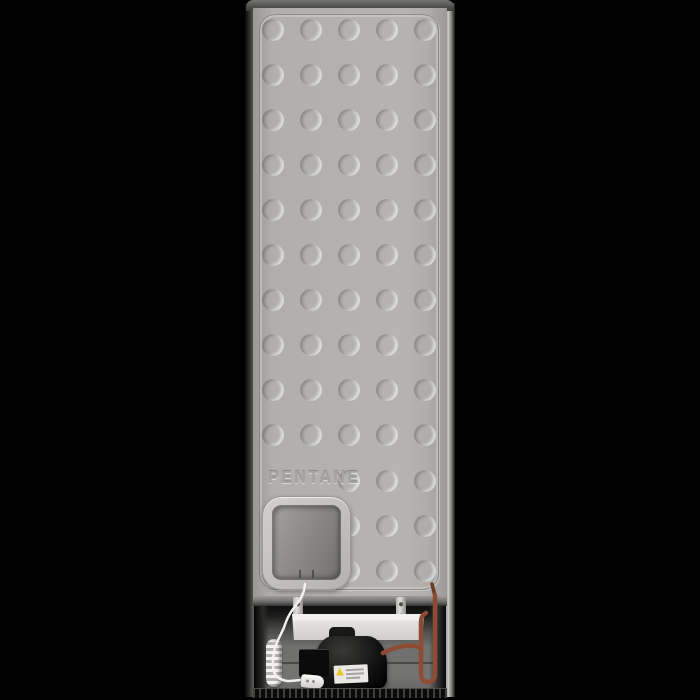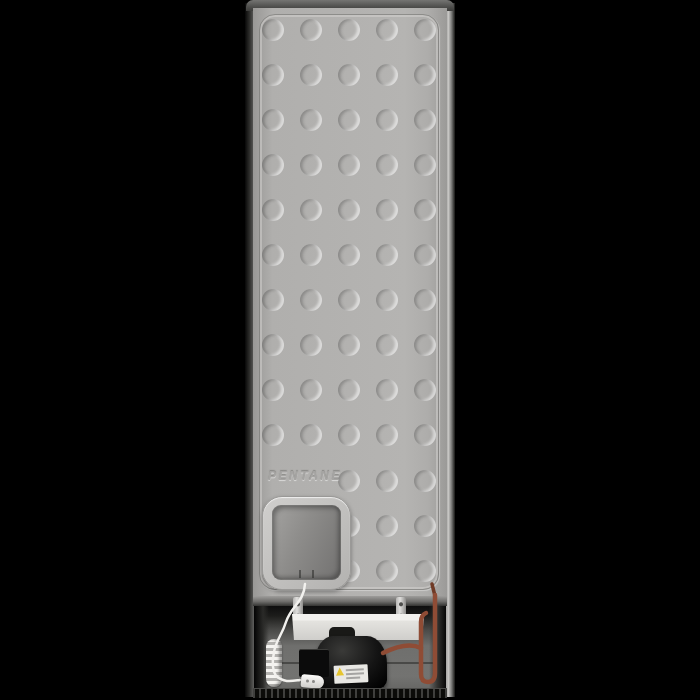--- a/index.html
+++ b/index.html
@@ -22,22 +22,22 @@
     border:1px solid rgba(122,121,119,.65);
     box-shadow:inset 0 0 0 2px rgba(213,212,209,.5), 1px 1px 1px rgba(255,255,255,.35);}
   .panel-lip{left:8px;top:596px;width:194px;height:10px;
     background:linear-gradient(180deg,#9e9d9b,#6f6e6c 55%,#333331);}
 
   .dimple{position:absolute;width:22px;height:22px;border-radius:50%;
     background:radial-gradient(circle at 50% 50%, rgba(0,0,0,0) 52%, rgba(0,0,0,0.05) 68%, rgba(0,0,0,0) 76%);
     box-shadow:inset 3px 1px 3px rgba(0,0,0,.17), inset -3px -1px 3px rgba(255,255,255,.6);}
 
   .embossed-text{position:absolute;left:23px;top:469px;z-index:2;
-    font-size:12px;font-weight:700;letter-spacing:2.5px;color:#a5a4a2;
-    text-shadow:0 -1px 1px rgba(62,62,60,.35), 0 1px 1px rgba(255,255,255,.55);font-style:italic;}
+    font-size:16px;font-weight:700;letter-spacing:2.5px;color:#a5a4a2;
+    text-shadow:0 -1px 1px rgba(62,62,60,.35), 0 1px 1px rgba(255,255,255,.55);}
 
   .access-frame{left:17px;top:496px;width:89px;height:94px;border-radius:20px;z-index:5;
     background:linear-gradient(135deg,#d0cfcd,#b3b2b0);
     border:1px solid #9a9997;
     box-shadow:0 2px 4px rgba(0,0,0,.35), inset 0 1px 1px rgba(255,255,255,.7);}
   .access-recess{position:absolute;left:9px;top:8px;width:69px;height:75px;border-radius:9px;
     background:linear-gradient(115deg,#a4a3a1 0%,#8e8d8b 40%,#727170 100%);
     box-shadow:inset 3px 3px 5px rgba(0,0,0,.35), inset -3px -3px 4px rgba(0,0,0,.28),
                inset 0 0 0 1px rgba(222,222,220,.28);}
   .recess-notch{position:absolute;bottom:2px;width:2px;height:8px;background:rgba(42,42,40,.55);}

